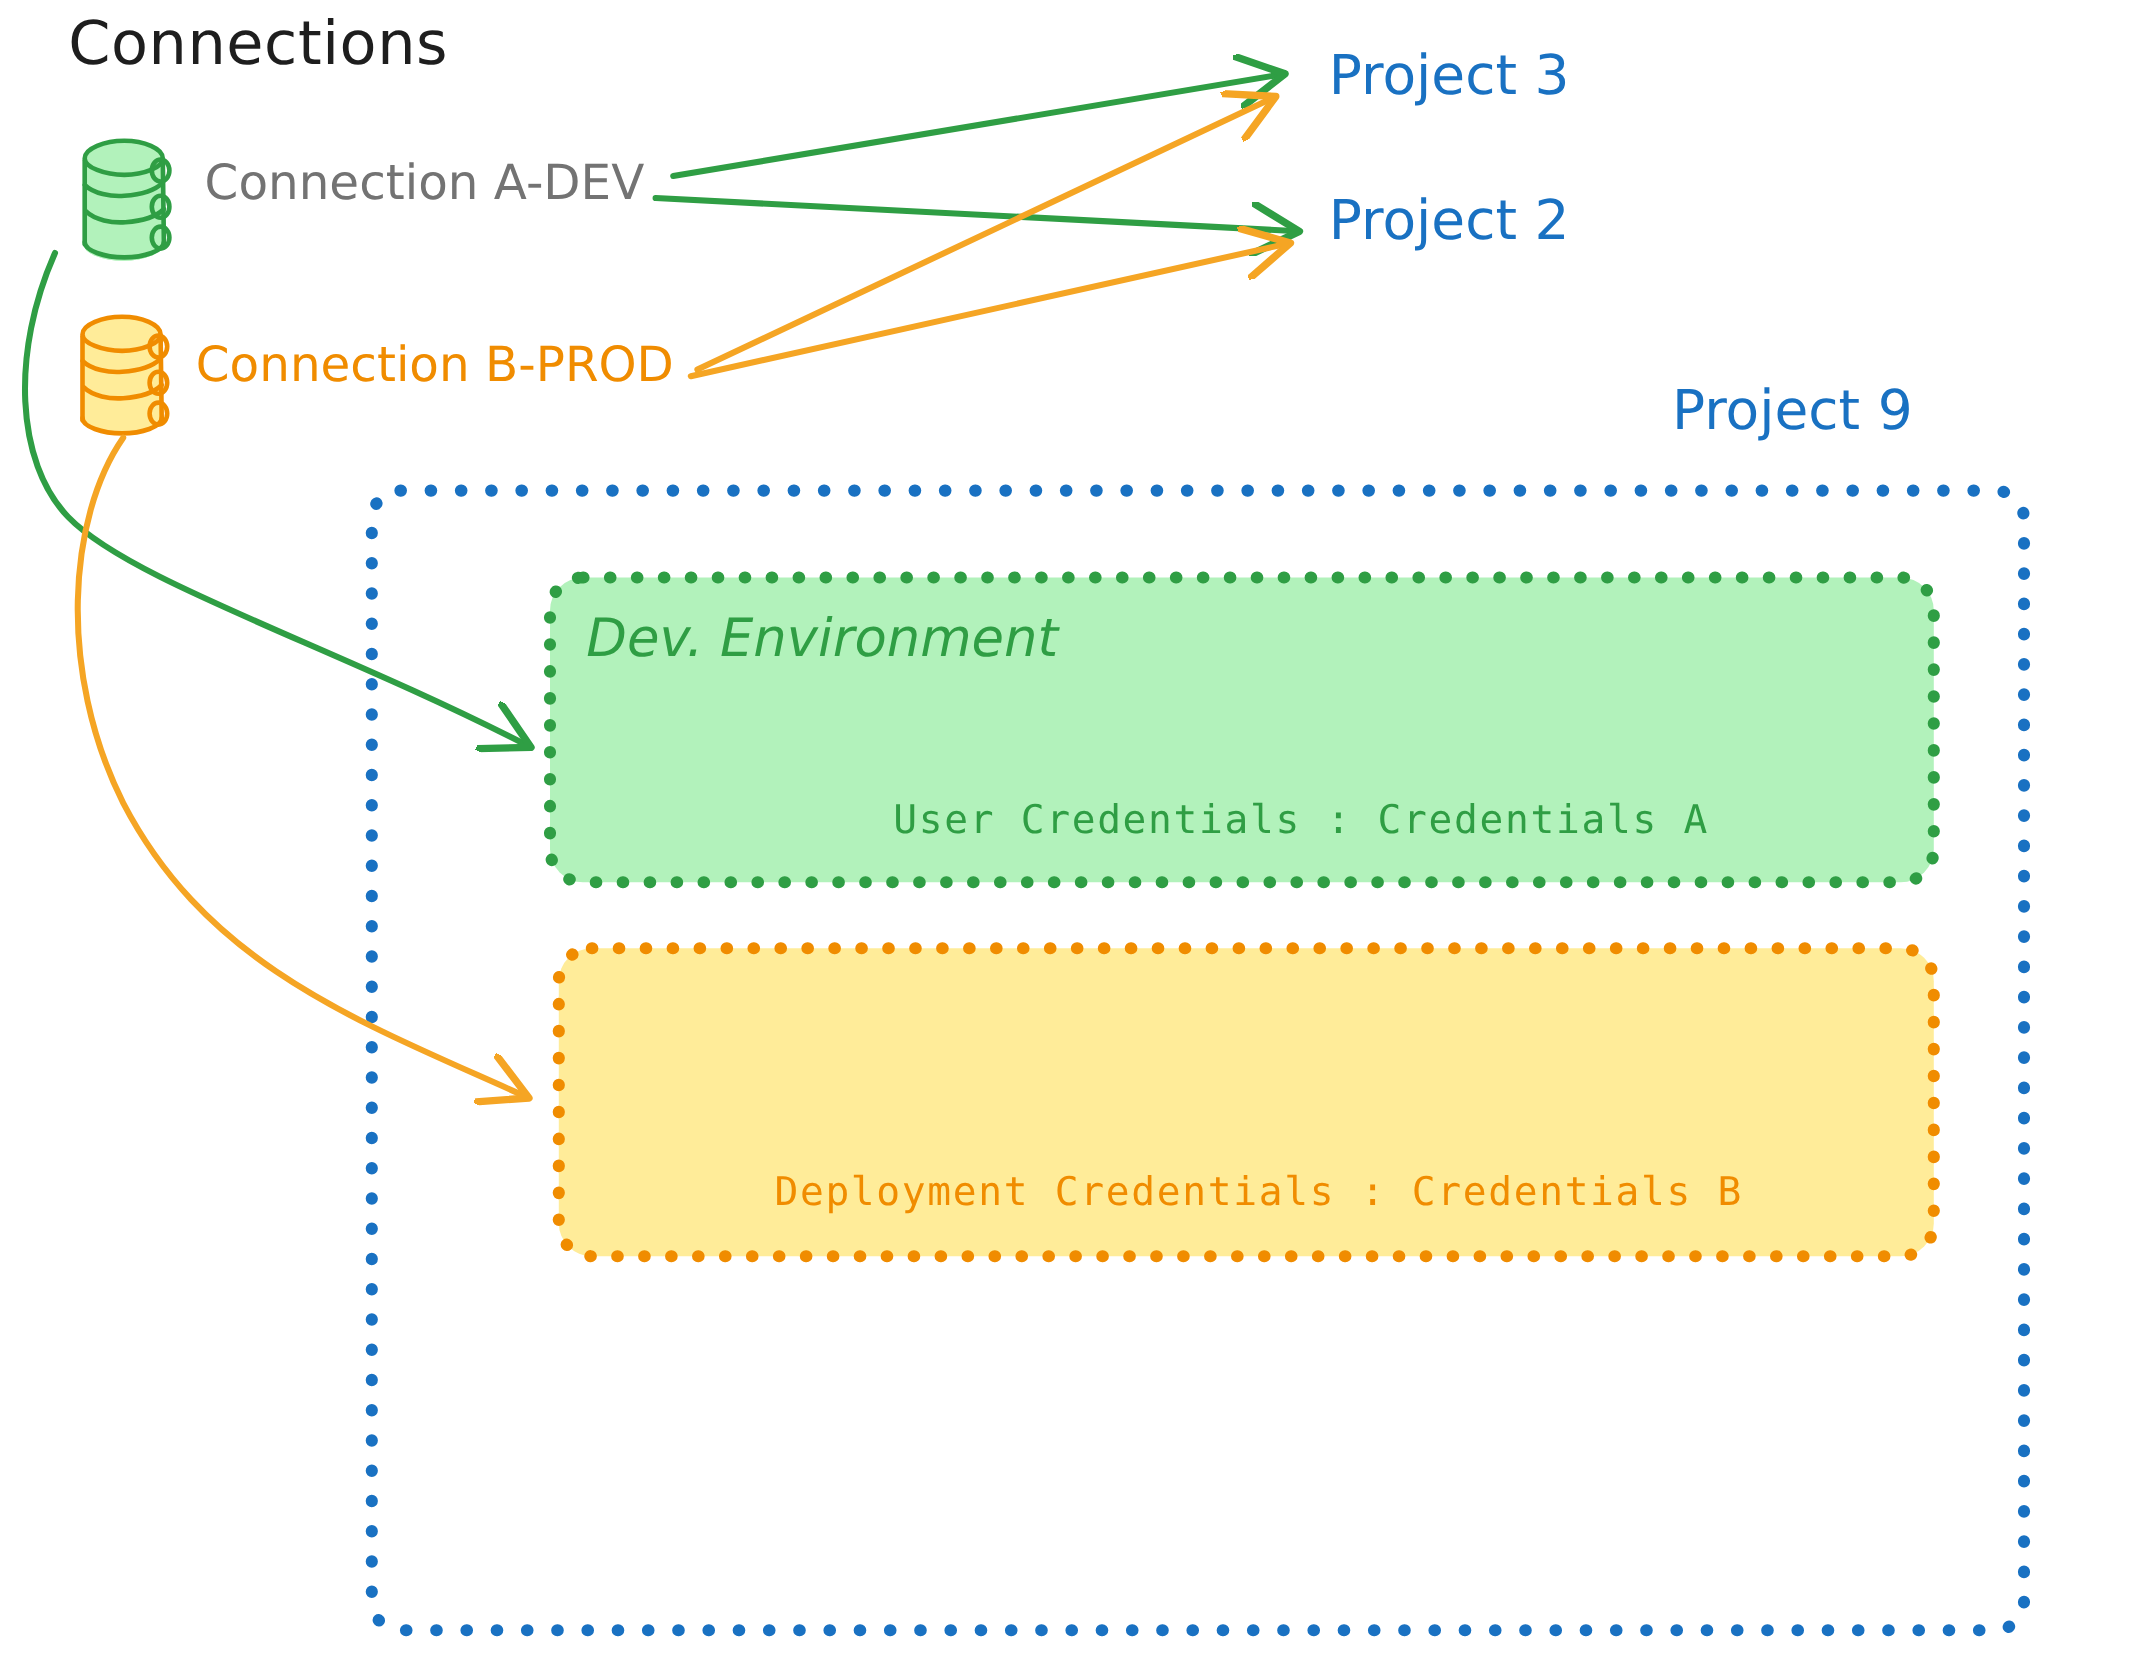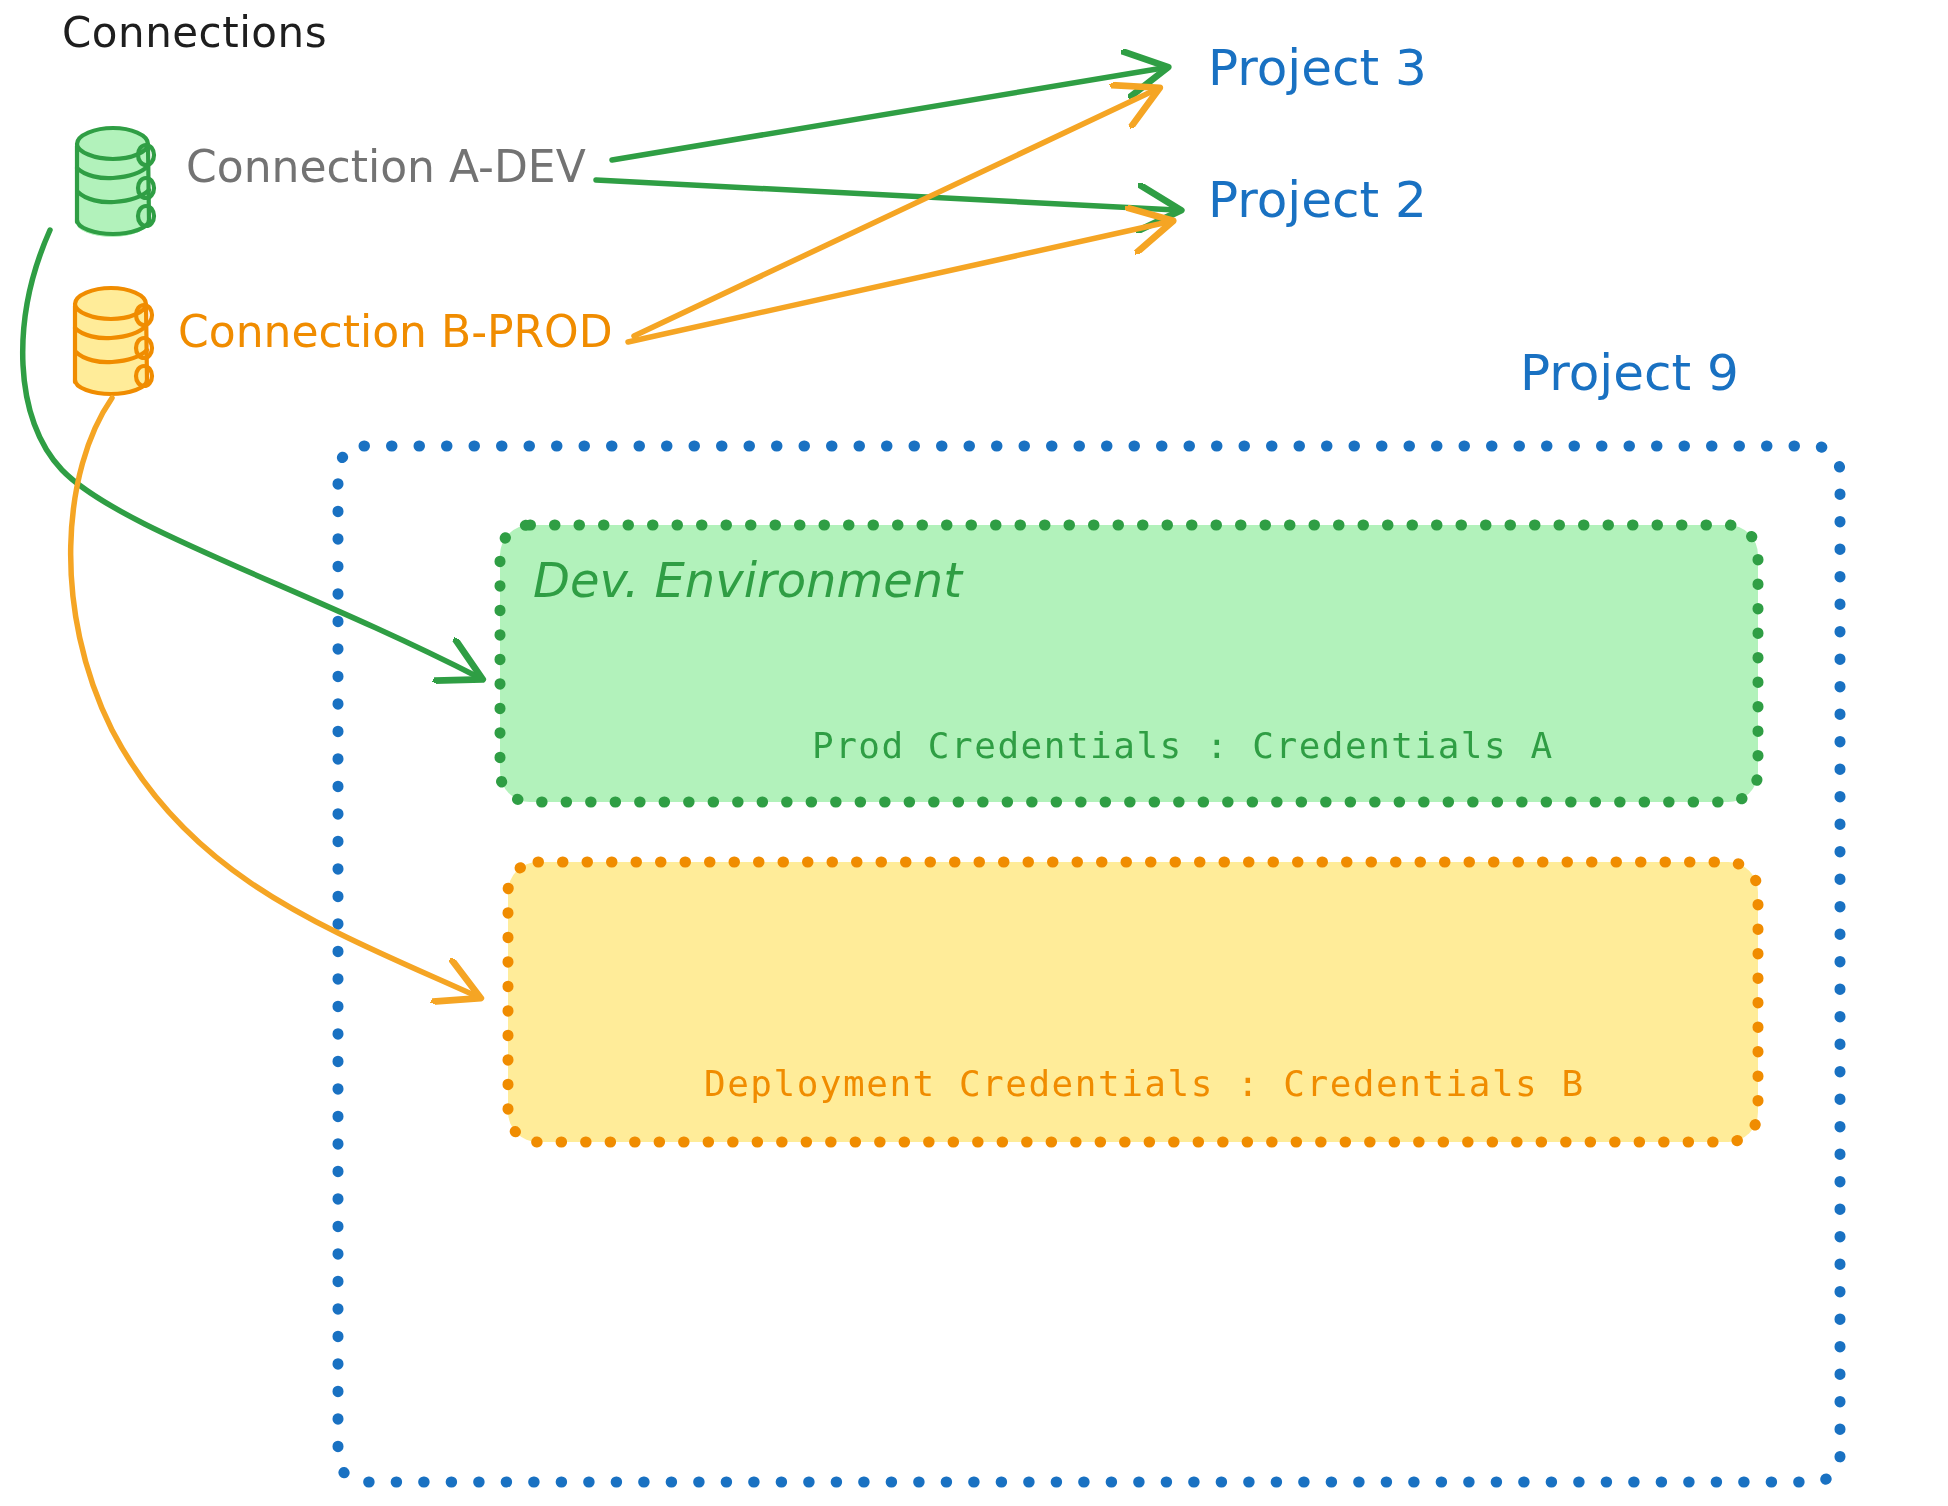--- a/index.html
+++ b/index.html
@@ -26,21 +26,21 @@
     position: absolute;
     white-space: nowrap;
     font-family: "DejaVu Sans", sans-serif;
     line-height: 1;
   }
 
   
   #title {
     left: 62px;
     top: 12px;
-    font-size: 42px;
+    font-size: 55px;
     color: #1e1e1e;
     font-weight: 400;
     letter-spacing: 0.5px;
   }
 
   
   #conn-a-label {
     left: 186px;
     top: 145px;
     font-size: 44px;
@@ -188,18 +188,18 @@
   <div class="lbl" id="conn-b-label">Connection B-PROD</div>
 
   <div class="lbl project-label" id="project-3">Project 3</div>
 
   <div class="lbl project-label" id="project-2">Project 2</div>
 
   <div class="lbl project-label" id="project-1">Project 9</div>
 
   <div class="lbl" id="dev-env-title">Dev. Environment</div>
 
-  <div class="lbl cred" id="dev-cred">Prod Credentials : Credentials A</div>
+  <div class="lbl cred" id="dev-cred">User Credentials : Credentials A</div>
 
 
   <div class="lbl cred" id="prod-cred">Deployment Credentials : Credentials B</div>
 
 </div>
 
 </body></html>

